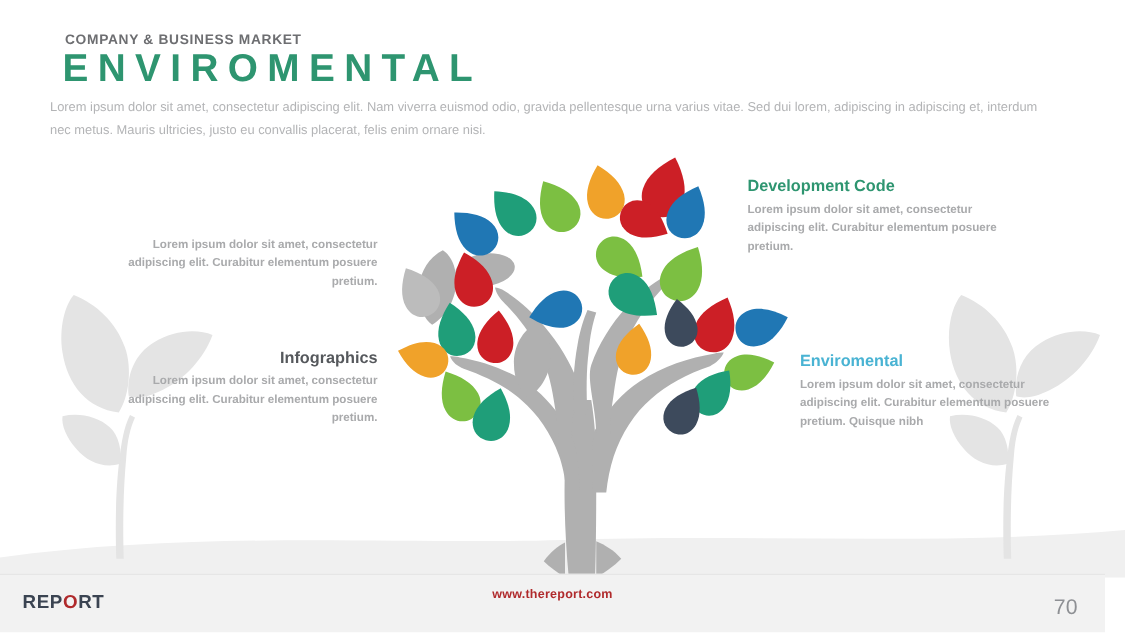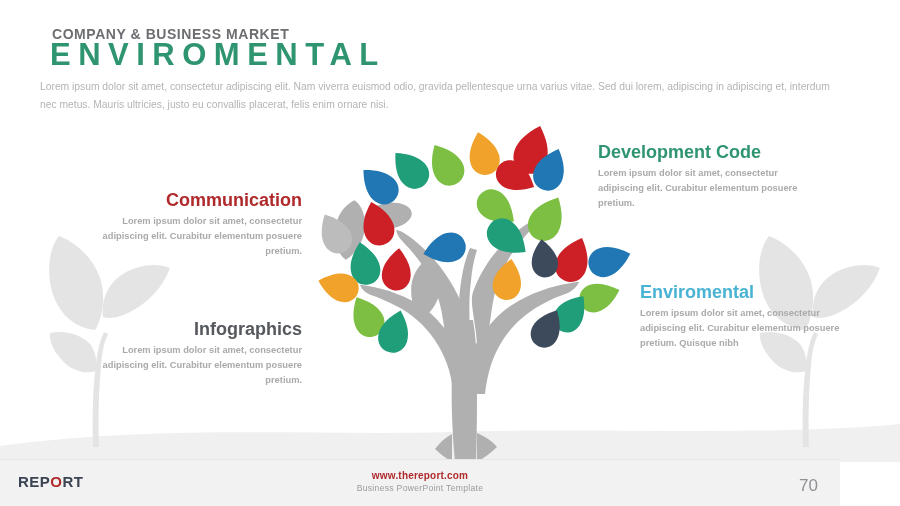--- a/index.html
+++ b/index.html
@@ -13,62 +13,63 @@
   .slide{
     position:absolute;inset:0;
     width:900px;height:506px;
     background:#ffffff;
     overflow:hidden;
   }
 
   
   .eyebrow{
     position:absolute;left:52px;top:26px;
-    font-size:14px;font-weight:bold;letter-spacing:.55px;
+    font-size:11px;font-weight:bold;letter-spacing:.55px;
     color:#6d6e71;
   }
   .title{
     position:absolute;left:50px;top:38px;
     font-size:31px;font-weight:bold;letter-spacing:7.5px;
     color:#2e9570;line-height:1.1;
     white-space:nowrap;
   }
   .intro{
     position:absolute;left:40px;top:78px;width:800px;
     font-size:10.3px;line-height:1.72;color:#b3b4b6;
   }
 
   
   .art{position:absolute;left:0;top:0;width:900px;height:506px;}
 
   
   .callout{position:absolute;width:212px;}
   .callout .head{
-    font-size:18px;font-weight:bold;line-height:1.35;margin-bottom:2px;
+    font-size:13px;font-weight:bold;line-height:1.35;margin-bottom:2px;
   }
   .callout .body{
     font-size:9.3px;line-height:1.62;color:#a9aaac;font-weight:bold;
   }
   .callout.right{text-align:left;}
   .callout.left{text-align:right;}
 
   #co-communication{left:90px;top:188px;}
   #co-communication .head{color:#b02a2c;}
   #co-infographics{left:90px;top:277px;}
-  #co-infographics .head{color:#55585c;margin-top:40px;}
+  #co-infographics .head{color:#55585c;}
   #co-development{left:598px;top:140px;}
   #co-development .head{color:#2e9570;}
   #co-enviromental{left:640px;top:280px;width:218px;}
   #co-enviromental .head{color:#49b3d3;}
 
   
   .footer{
     position:absolute;left:0;bottom:0;width:840px;height:46px;
     background:#f2f2f2;
     border-top:1px solid #e6e6e6;
+    padding-left:44px;
   }
   .brand{
     position:absolute;left:18px;top:13px;
     font-size:15px;font-weight:bold;letter-spacing:.5px;color:#3b4452;
   }
   .brand .o{color:#b02a2c;}
   .foot-center{
     position:absolute;left:0;right:0;top:10px;text-align:center;
   }
   .foot-url{font-size:10px;font-weight:bold;color:#b02a2c;letter-spacing:.2px;}
@@ -168,21 +169,20 @@
       <use href="#leaf" fill="#7cbf42" transform="translate(366,315) rotate(-28) scale(0.92)"></use>
       <use href="#leaf" fill="#1f9e79" transform="translate(395,330) rotate(16) scale(0.92)"></use>
     </g>
   </svg>
 
   <div class="eyebrow">COMPANY &amp; BUSINESS MARKET</div>
   <div class="title">ENVIROMENTAL</div>
   <div class="intro">Lorem ipsum dolor sit amet, consectetur adipiscing elit. Nam viverra euismod odio, gravida pellentesque urna varius vitae. Sed dui lorem, adipiscing in adipiscing et, interdum nec metus. Mauris ultricies, justo eu convallis placerat, felis enim ornare nisi.</div>
 
   <div class="callout left" id="co-communication">
-    <div class="head">Communication</div>
     <div class="body">Lorem ipsum dolor sit amet, consectetur adipiscing elit. Curabitur elementum posuere pretium.</div>
   </div>
 
   <div class="callout left" id="co-infographics">
     <div class="head">Infographics</div>
     <div class="body">Lorem ipsum dolor sit amet, consectetur adipiscing elit. Curabitur elementum posuere pretium.</div>
   </div>
 
   <div class="callout right" id="co-development">
     <div class="head">Development Code</div>
@@ -192,19 +192,18 @@
   <div class="callout right" id="co-enviromental">
     <div class="head">Enviromental</div>
     <div class="body">Lorem ipsum dolor sit amet, consectetur adipiscing elit. Curabitur elementum posuere pretium. Quisque nibh</div>
   </div>
 
   <div class="footer">
     <div class="brand"><span>REP</span><span class="o">O</span><span>RT</span></div>
 
     <div class="foot-center">
       <div class="foot-url">www.thereport.com</div>
-      <div class="foot-sub">Business  PowerPoint Template</div>
     </div>
 
     <div class="page-num">70</div>
   </div>
 
 </div>
 
 </body></html>

